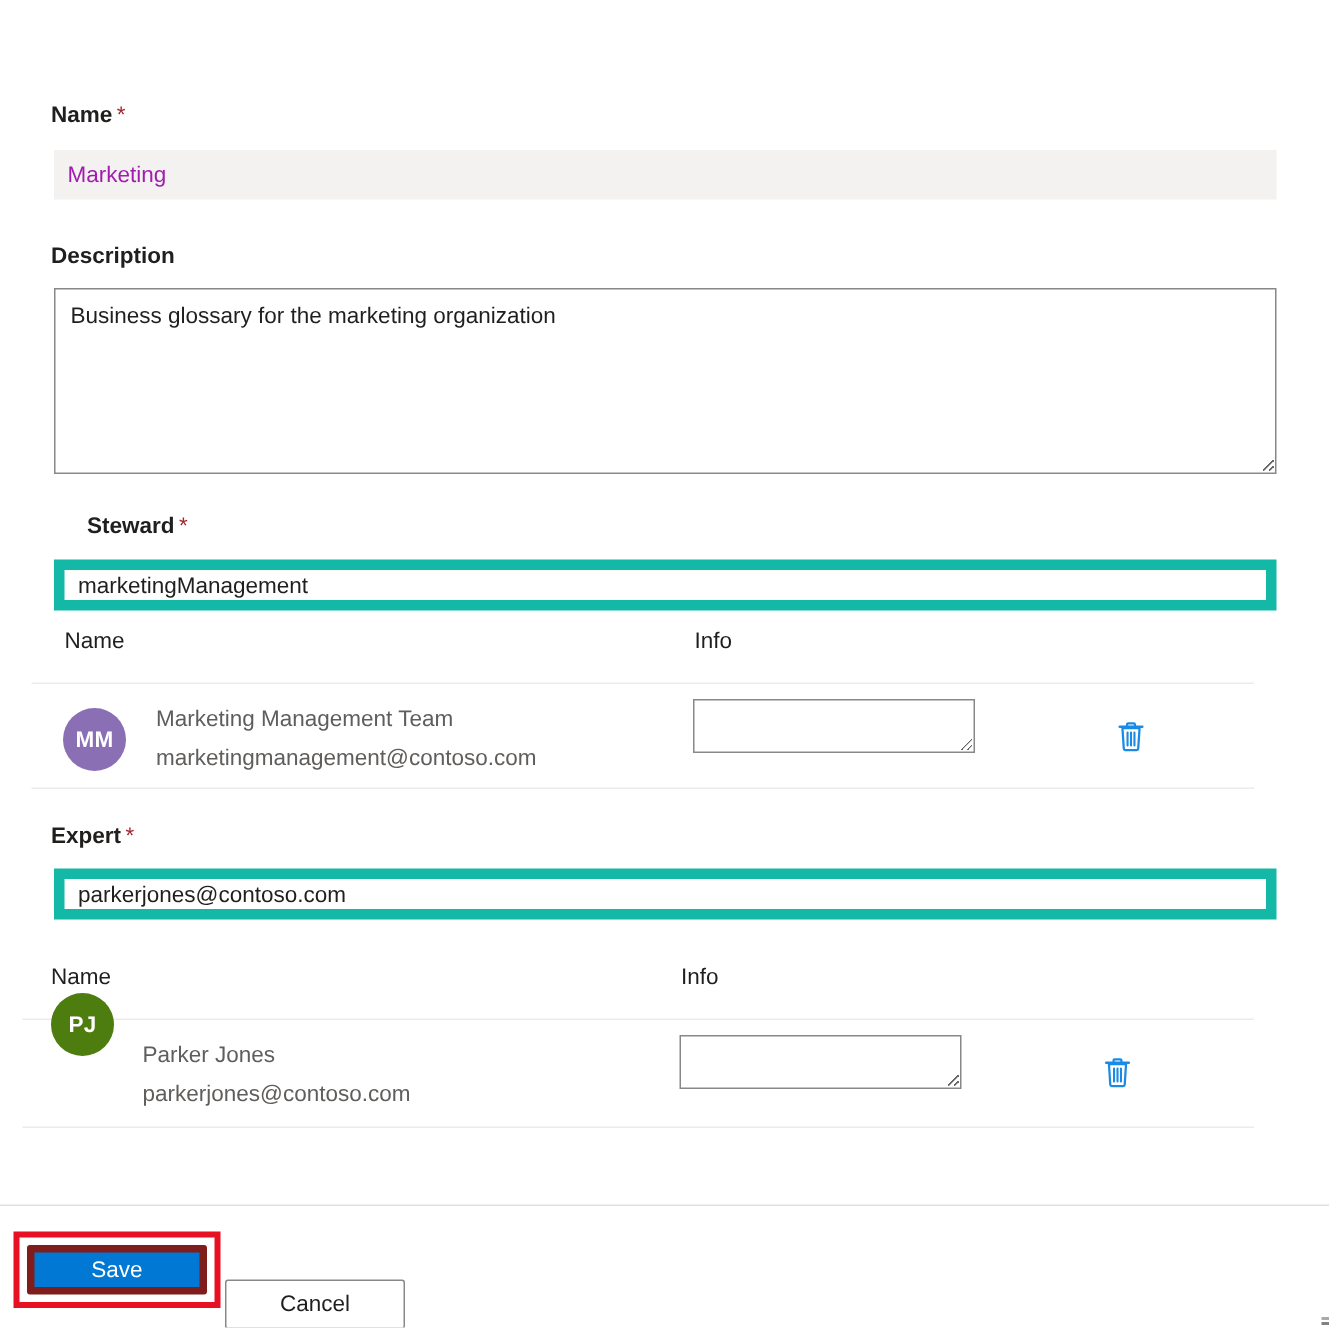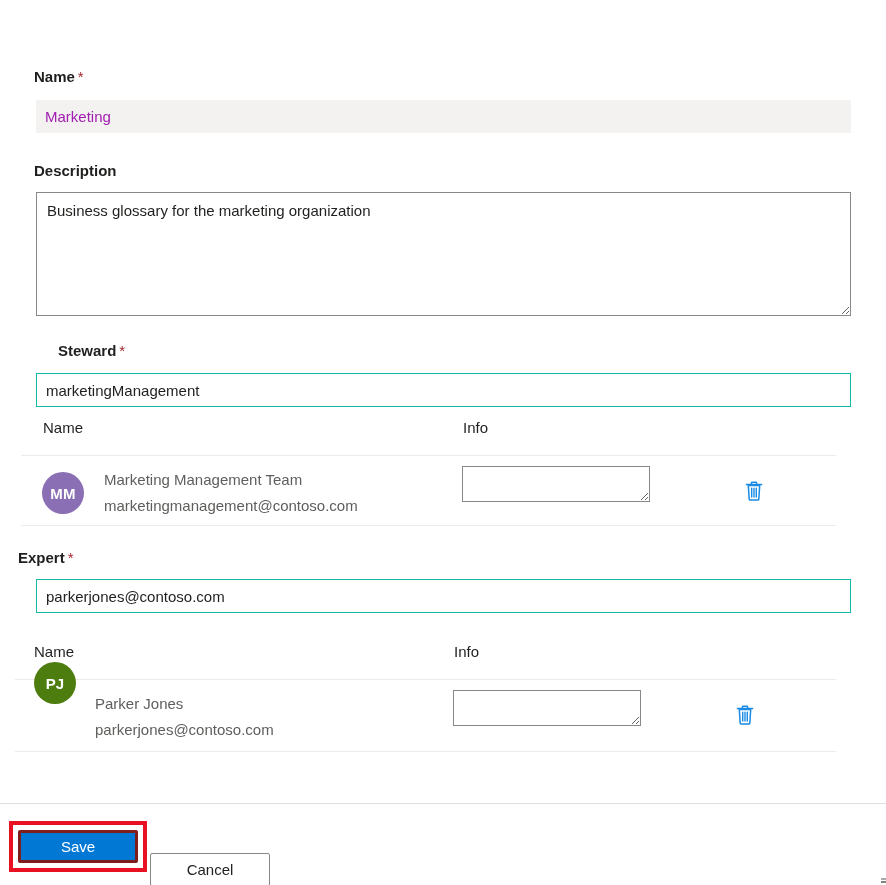--- a/index.html
+++ b/index.html
@@ -50,21 +50,21 @@
     font-weight: 400;
     font-size: 15px;
     margin-left: 3px;
   }
 
   
   .text-input {
     position: absolute;
     box-sizing: border-box;
     height: 32px;
-    border: 1px solid #14b8a6;
+    border: 7px solid #14b8a6;
     background: #ffffff;
     font-family: "Liberation Sans", sans-serif;
     font-size: 15px;
     color: #201f1e;
     padding: 0 9px;
     outline: none;
     border-radius: 0;
   }
   .text-input.disabled {
     border: none;
@@ -157,21 +157,21 @@
     font-size: 15px;
     display: flex;
     align-items: center;
     justify-content: center;
     cursor: pointer;
     border-radius: 2px;
     padding: 0;
   }
   .btn-primary {
     background: #0078d4;
-    border: 3px solid #7f1d1d;
+    border: 5px solid #7f1d1d;
     color: #ffffff;
   }
   .btn-secondary {
     background: #ffffff;
     border: 1px solid #8a8886;
     color: #201f1e;
   }
 
   .annot-box {
     position: absolute;
@@ -233,21 +233,21 @@
         <path d="M2.5 4.5 H17.5" stroke="#1a8ae5" stroke-width="1.7" fill="none" stroke-linecap="round"></path>
         <path d="M7.4 4.5 V2.9 Q7.4 2.2 8.1 2.2 H11.9 Q12.6 2.2 12.6 2.9 V4.5" stroke="#1a8ae5" stroke-width="1.5" fill="none" stroke-linejoin="round"></path>
         <path d="M4.3 5.4 H15.7 L14.8 19.2 Q14.75 20.1 13.85 20.1 H6.15 Q5.25 20.1 5.2 19.2 Z" stroke="#1a8ae5" stroke-width="1.5" fill="none" stroke-linejoin="round"></path>
         <path d="M7.7 8.3 V17.0 M10.0 8.3 V17.0 M12.3 8.3 V17.0" stroke="#1a8ae5" stroke-width="1.4" fill="none" stroke-linecap="round"></path>
       </svg>
     </button>
   </div>
 
   <div class="divider" style="left:21px; top:525px; width:815px;"></div>
 
-  <div class="field-label" style="left:18px; top:549px;">
+  <div class="field-label" style="left:34px; top:549px;">
     <span>Expert</span><span class="req-star">*</span>
   </div>
   <input class="text-input" type="text" style="left: 36px; top: 579px; width: 815px; height: 34px;" value="parkerjones@contoso.com">
 
   <div class="tbl-head" style="left:34px; top:643px;">Name</div>
   <div class="tbl-head" style="left:454px; top:643px;">Info</div>
 
   <div class="divider" style="left:15px; top:679px; width:821px;"></div>
 
   <div>

